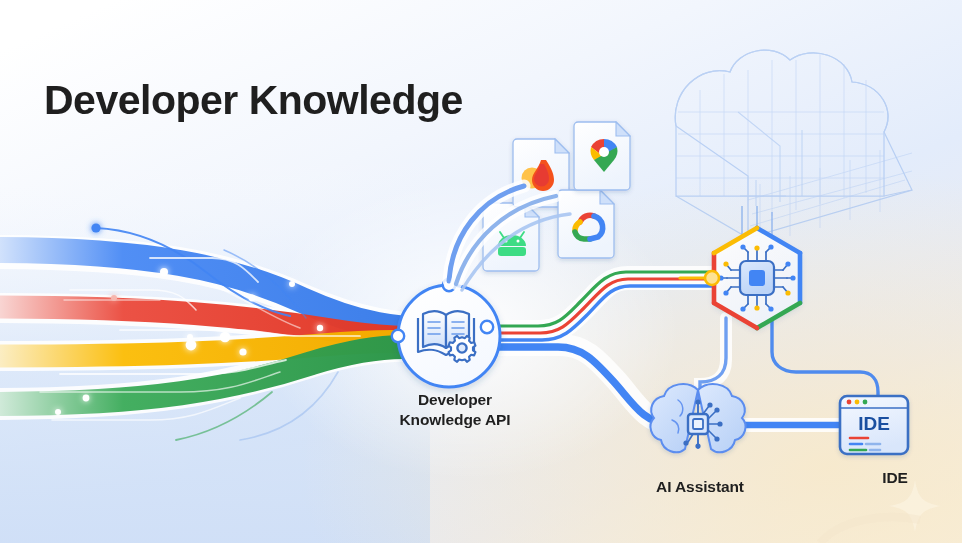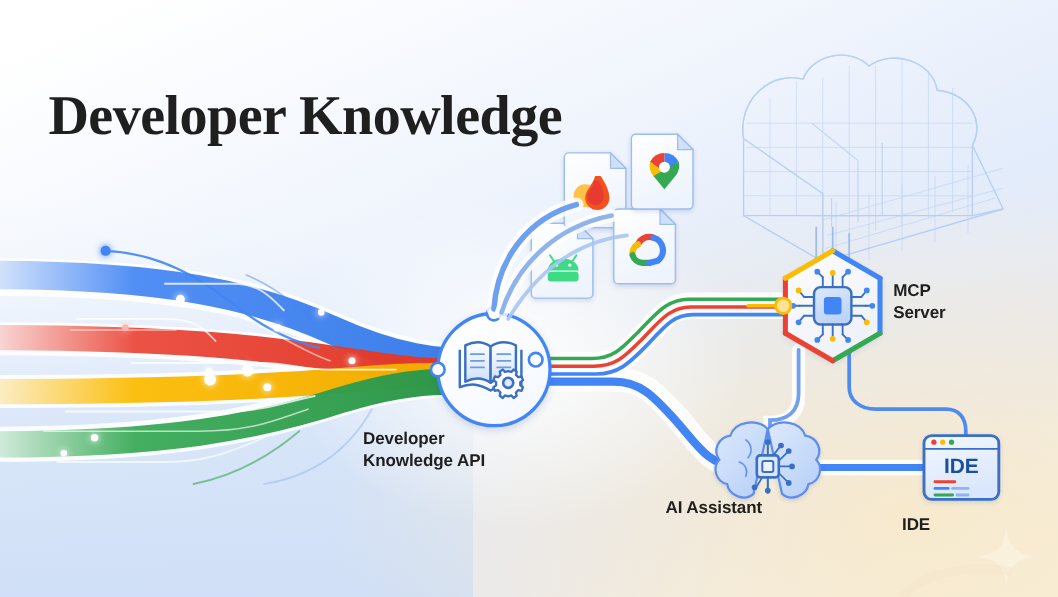--- a/index.html
+++ b/index.html
@@ -8,29 +8,29 @@
     font-family:"Liberation Sans", sans-serif;
     background:#eef2fb;
     position:relative;
   }
   #stage { position:relative; width:962px; height:543px; overflow:hidden; }
   #bg, #art { position:absolute; inset:0; width:962px; height:543px; }
   .title-block {
     position:absolute; left:44px; top:74px; z-index:40;
     color:#1f1f1f; letter-spacing:-0.5px;
   }
-  .title-line { font-size:51px; font-weight:700; line-height:1.28; white-space:nowrap;font-family:Liberation Serif, serif; }
+  .title-line { font-size:41px; font-weight:700; line-height:1.28; white-space:nowrap; }
   .node-label {
-    position:absolute; z-index:40; 
+    position:absolute; z-index:40; text-align:center;
     color:#1f1f1f; font-size:15.5px; font-weight:700; line-height:1.32;
     white-space:pre-line; letter-spacing:-0.1px;
   }
   #label-dka { left:330px; top:390px; width:250px; }
   #label-mcp { left:812px; top:255px; width:130px; text-align:left; }
-  #label-ai  { left:605px; top:452px; width:190px; }
+  #label-ai  { left:605px; top:477px; width:190px; }
   #label-ide { left:820px; top:468px; width:150px; }
 </style>
 </head>
 <body>
 
 <div id="stage">
 
   <svg id="bg" viewBox="0 0 962 543">
     <defs>
       <linearGradient id="gBg" x1="0.12" y1="0" x2="0.9" y2="1">
@@ -417,18 +417,16 @@
       <path d="M820 543 C840 520 884 512 920 520" fill="none" stroke="#f4e6cc" stroke-width="8"></path>
     </g>
   </svg>
 
   <div class="title-block">
     <div class="title-line">Developer Knowledge</div>
   </div>
 
   <div class="node-label" id="label-dka">Developer
 Knowledge API</div>
-  <div class="node-label" id="label-mcp">MCP
-Server</div>
   <div class="node-label" id="label-ai">AI Assistant</div>
   <div class="node-label" id="label-ide">IDE</div>
 
 </div>
 
 </body></html>

